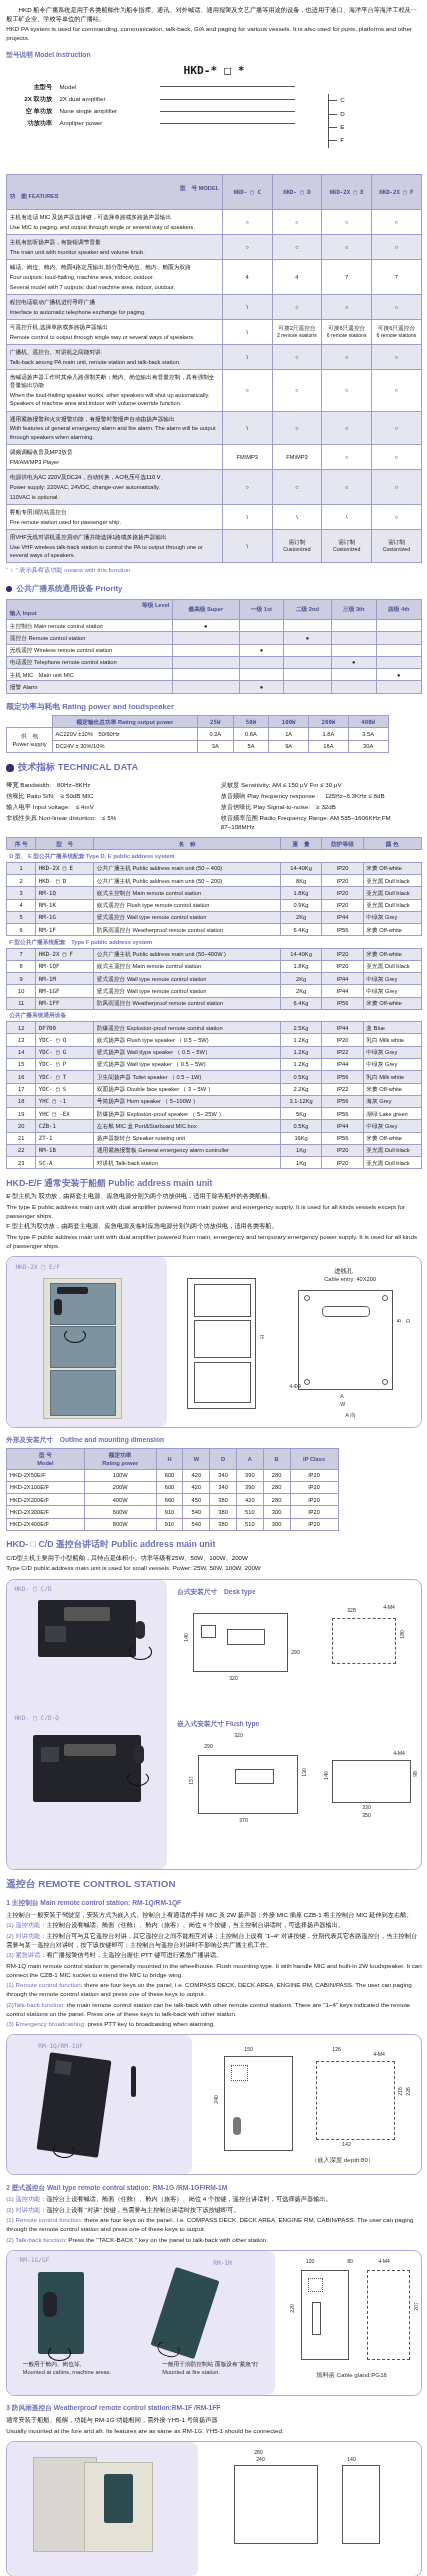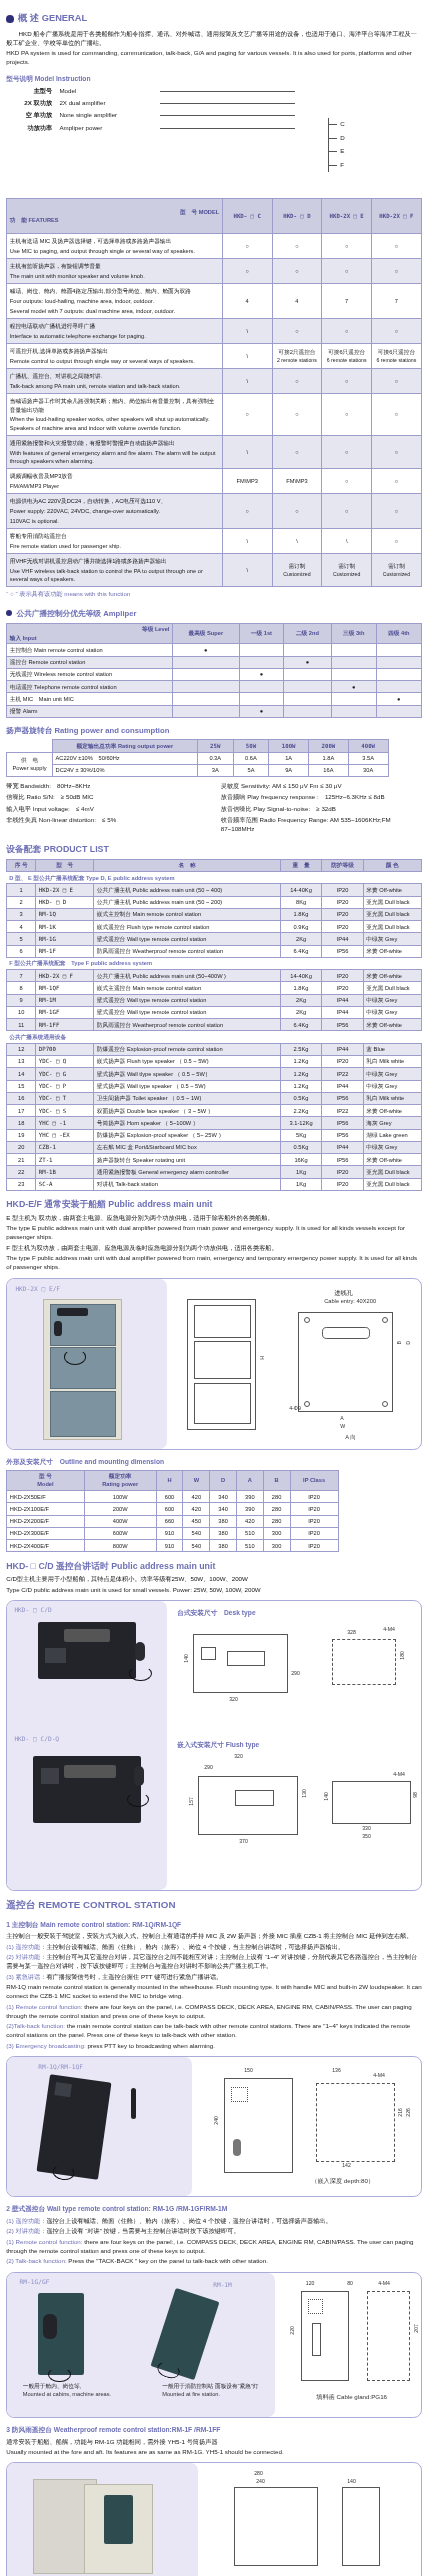--- a/index.html
+++ b/index.html
@@ -45,28 +45,25 @@
   .two-col{display:flex;gap:13.4px}
   .two-col>div{flex:1}
   ul.plain{list-style:none;margin:2.1px 0;padding:0}
   ul.plain li{margin:2.1px 0}
 </style>
 </head>
 <body>
 
 <div class="page">
 
-  <div class="h1">
-    <span class="dot"></span>
-    <span>概 述 GENERAL</span>
-  </div>
   <p class="cn indent">HKD 船令广播系统是用于各类船舶作为船令指挥、通讯、对外喊话、通用报警及文艺广播等用途的设备，也适用于港口、海洋平台等海洋工程及一般工矿企业、学校等单位的广播站。</p>
   <p class="en">HKD PA system is used for commanding, communication, talk-back, G/A and paging for various vessels. It is also used for ports, platforms and other projects.</p>
   <div class="h3">型号说明 Model Instruction</div>
   <div class="mi">
+    <div style="text-align:center;font-size:11.3px;font-weight:bold;font-family:'DejaVu Sans Mono',monospace">HKD-* □ *</div>
     <div style="width:289px">
 
         <div class="mrow">
           <span class="mcn">主型号</span>
           <span class="men">Model</span>
           <span class="line"></span>
         </div>
 
         <div class="mrow">
           <span class="mcn">2X 双功放</span>
@@ -411,21 +408,21 @@
             <div>需订制</div>
             <div style="font-size:5.2px">Customized</div>
           </td>
         </tr>
       </tbody>
   </table>
   <div class="lbl">“ ○ ” 表示具有该功能  means with this function</div>
 
   <div class="h1" style="font-size:7.7px">
     <span class="dot" style="width:6.2px;height:6.2px"></span>
-    <span>公共广播控制分优先等级 Ampliper</span>
+    <span>公共广播系统通用设备 Priority</span>
   </div>
   <table class="tbl">
     <thead>
       <tr>
         <th class="diag-head" style="width:40%">
           <span class="tr">等级  Level</span>
           <span class="bl">输入  Input</span>
         </th>
         <th>最高级 Super</th>
         <th>一级 1st</th>
@@ -485,21 +482,21 @@
           <td>报警 Alarm</td>
           <td class="c"></td>
           <td class="c">●</td>
           <td class="c"></td>
           <td class="c"></td>
           <td class="c"></td>
         </tr>
       </tbody>
   </table>
 
-  <div class="h2">扬声器旋转台 Rating power and consumption</div>
+  <div class="h2">额定功率与耗电 Rating power and loudspeaker</div>
   <table class="tbl" style="width:92%">
     <tbody>
         <tr>
       <th style="width:12%;background:#fff;border:none"></th>
       <th style="width:38%">额定输出总功率  Rating output power</th>
       <th class="code">25W</th>
       <th class="code">50W</th>
       <th class="code">100W</th>
       <th class="code">200W</th>
       <th class="code">400W</th>
@@ -520,20 +517,24 @@
       <td>DC24V ± 30%/10%</td>
       <td class="c">3A</td>
       <td class="c">5A</td>
       <td class="c">9A</td>
       <td class="c">16A</td>
       <td class="c">30A</td>
     </tr>
   </tbody>
     </table>
 
+  <div class="h1">
+    <span class="dot"></span>
+    <span>技术指标 TECHNICAL DATA</span>
+  </div>
   <div class="two-col">
     <div>
         <ul class="plain">
 
     <li>带宽 Bandwidth:　80Hz~8KHz</li>
           <li>信噪比 Ratio S/N:　≥ 50dB MIC</li>
           <li>输入电平 Input voltage:　≤ 4mV</li>
           <li>非线性失真 Non-linear distortion:　≤ 5%</li>
         </ul>
       </div>
@@ -541,21 +542,20 @@
         <ul class="plain">
 
     <li>灵敏度 Sensitivity: AM ≤ 150 μV Fm ≤ 30 μV</li>
           <li>放音频响 Play frequency response :　125Hz~6.3KHz ≤ 8dB</li>
           <li>放音信噪比 Play Signal-to-noise:　≥ 32dB</li>
           <li>收音频率范围 Radio Frequency Range: AM 535~1606KHz;FM 87~108MHz</li>
         </ul>
       </div>
   </div>
 
-  <div class="h2" style="font-size:8.8px">设备配套 PRODUCT LIST</div>
   <table class="tbl">
     <thead>
       <tr>
         <th style="width:7%">序 号</th>
         <th style="width:14%">型　号</th>
         <th style="width:45%">名　称</th>
         <th style="width:10%">重　量</th>
         <th style="width:10%">防护等级</th>
         <th style="width:14%">颜 色</th>
       </tr>

